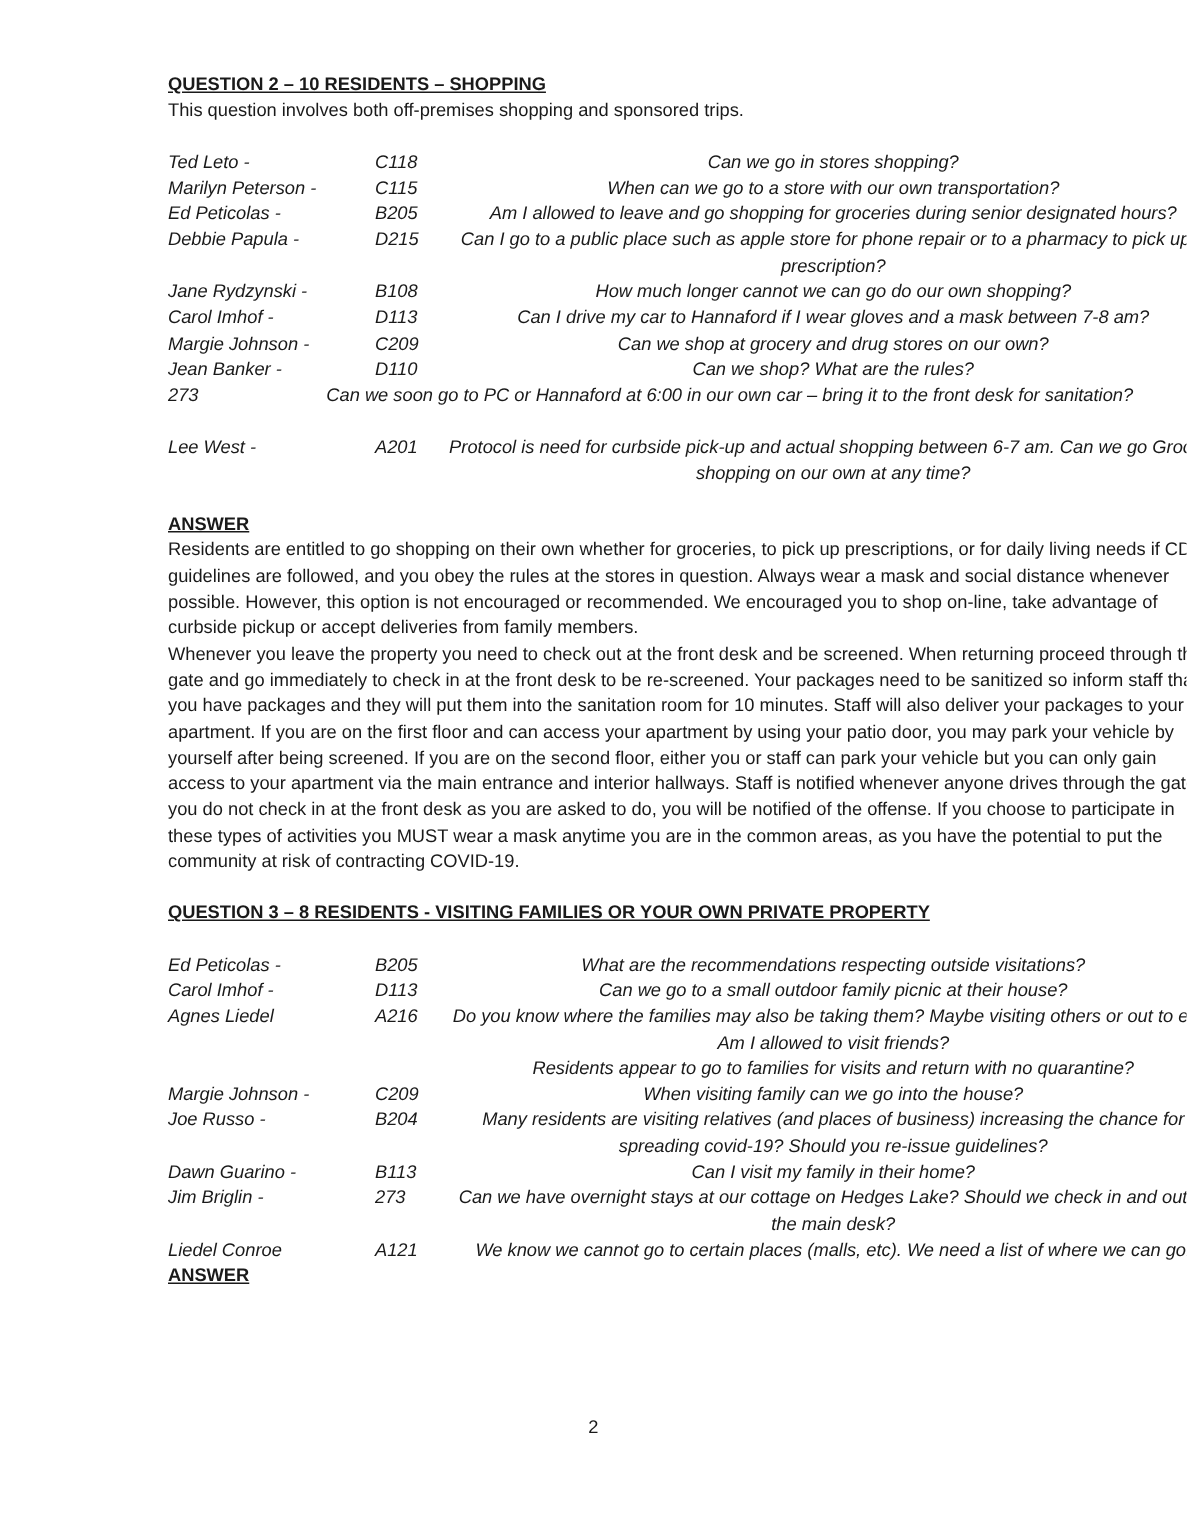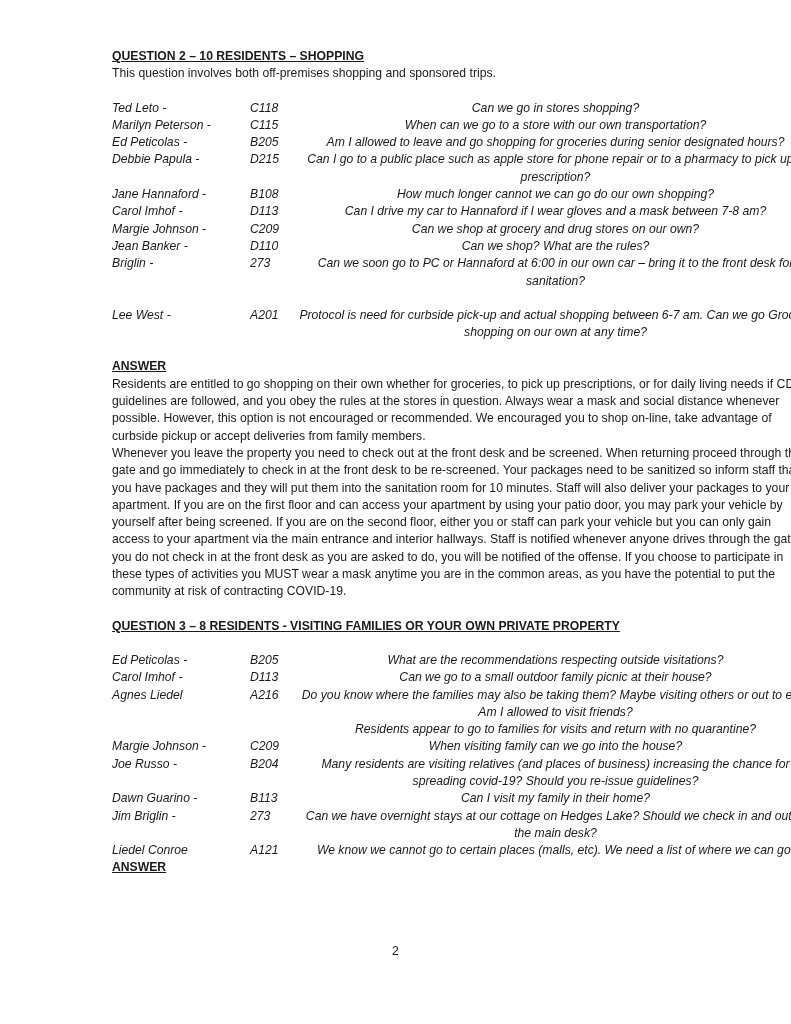--- a/index.html
+++ b/index.html
@@ -42,41 +42,40 @@
         <span class="name">Ed Peticolas -</span>
         <span class="unit">B205</span>
         <span class="q">Am I allowed to leave and go shopping for groceries during senior designated hours?</span>
       </div>
     <div class="row">
         <span class="name">Debbie Papula -</span>
         <span class="unit">D215</span>
         <span class="q">Can I go to a public place such as apple store for phone repair or to a pharmacy to pick up a prescription?</span>
       </div>
     <div class="row">
-        <span class="name">Jane Hannaford -</span>
+        <span class="name">Jane Rydzynski -</span>
         <span class="unit">B108</span>
         <span class="q">How much longer cannot we can go do our own shopping?</span>
       </div>
     <div class="row">
         <span class="name">Carol Imhof -</span>
         <span class="unit">D113</span>
         <span class="q">Can I drive my car to Hannaford if I wear gloves and a mask between 7-8 am?</span>
       </div>
     <div class="row">
         <span class="name">Margie Johnson -</span>
         <span class="unit">C209</span>
         <span class="q">Can we shop at grocery and drug stores on our own?</span>
       </div>
     <div class="row">
         <span class="name">Jean Banker -</span>
         <span class="unit">D110</span>
         <span class="q">Can we shop? What are the rules?</span>
       </div>
     <div class="row">
-        <span class="name">Briglin -</span>
         <span class="unit">273</span>
         <span class="q">Can we soon go to PC or Hannaford at 6:00 in our own car – bring it to the front desk for sanitation?</span>
       </div>
     <div class="spacer"></div>
     <div class="row">
         <span class="name">Lee West -</span>
         <span class="unit">A201</span>
         <span class="q">Protocol is need for curbside pick-up and actual shopping between 6-7 am. Can we go Grocery shopping on our own at any time?</span>
       </div>
   </div>

